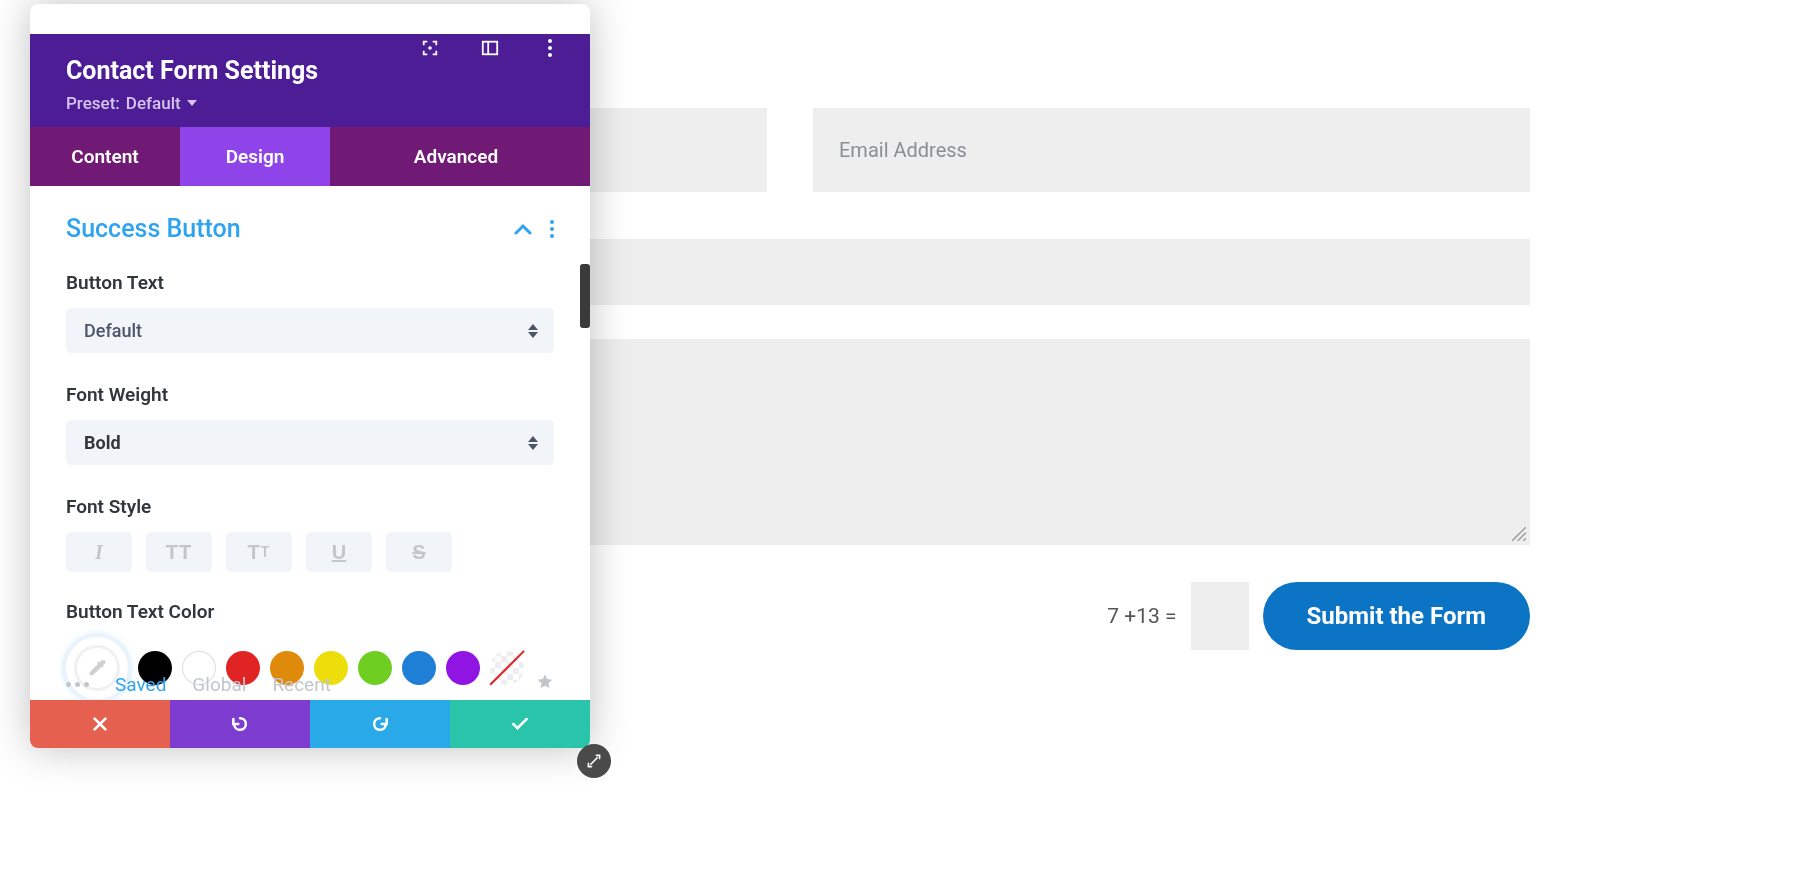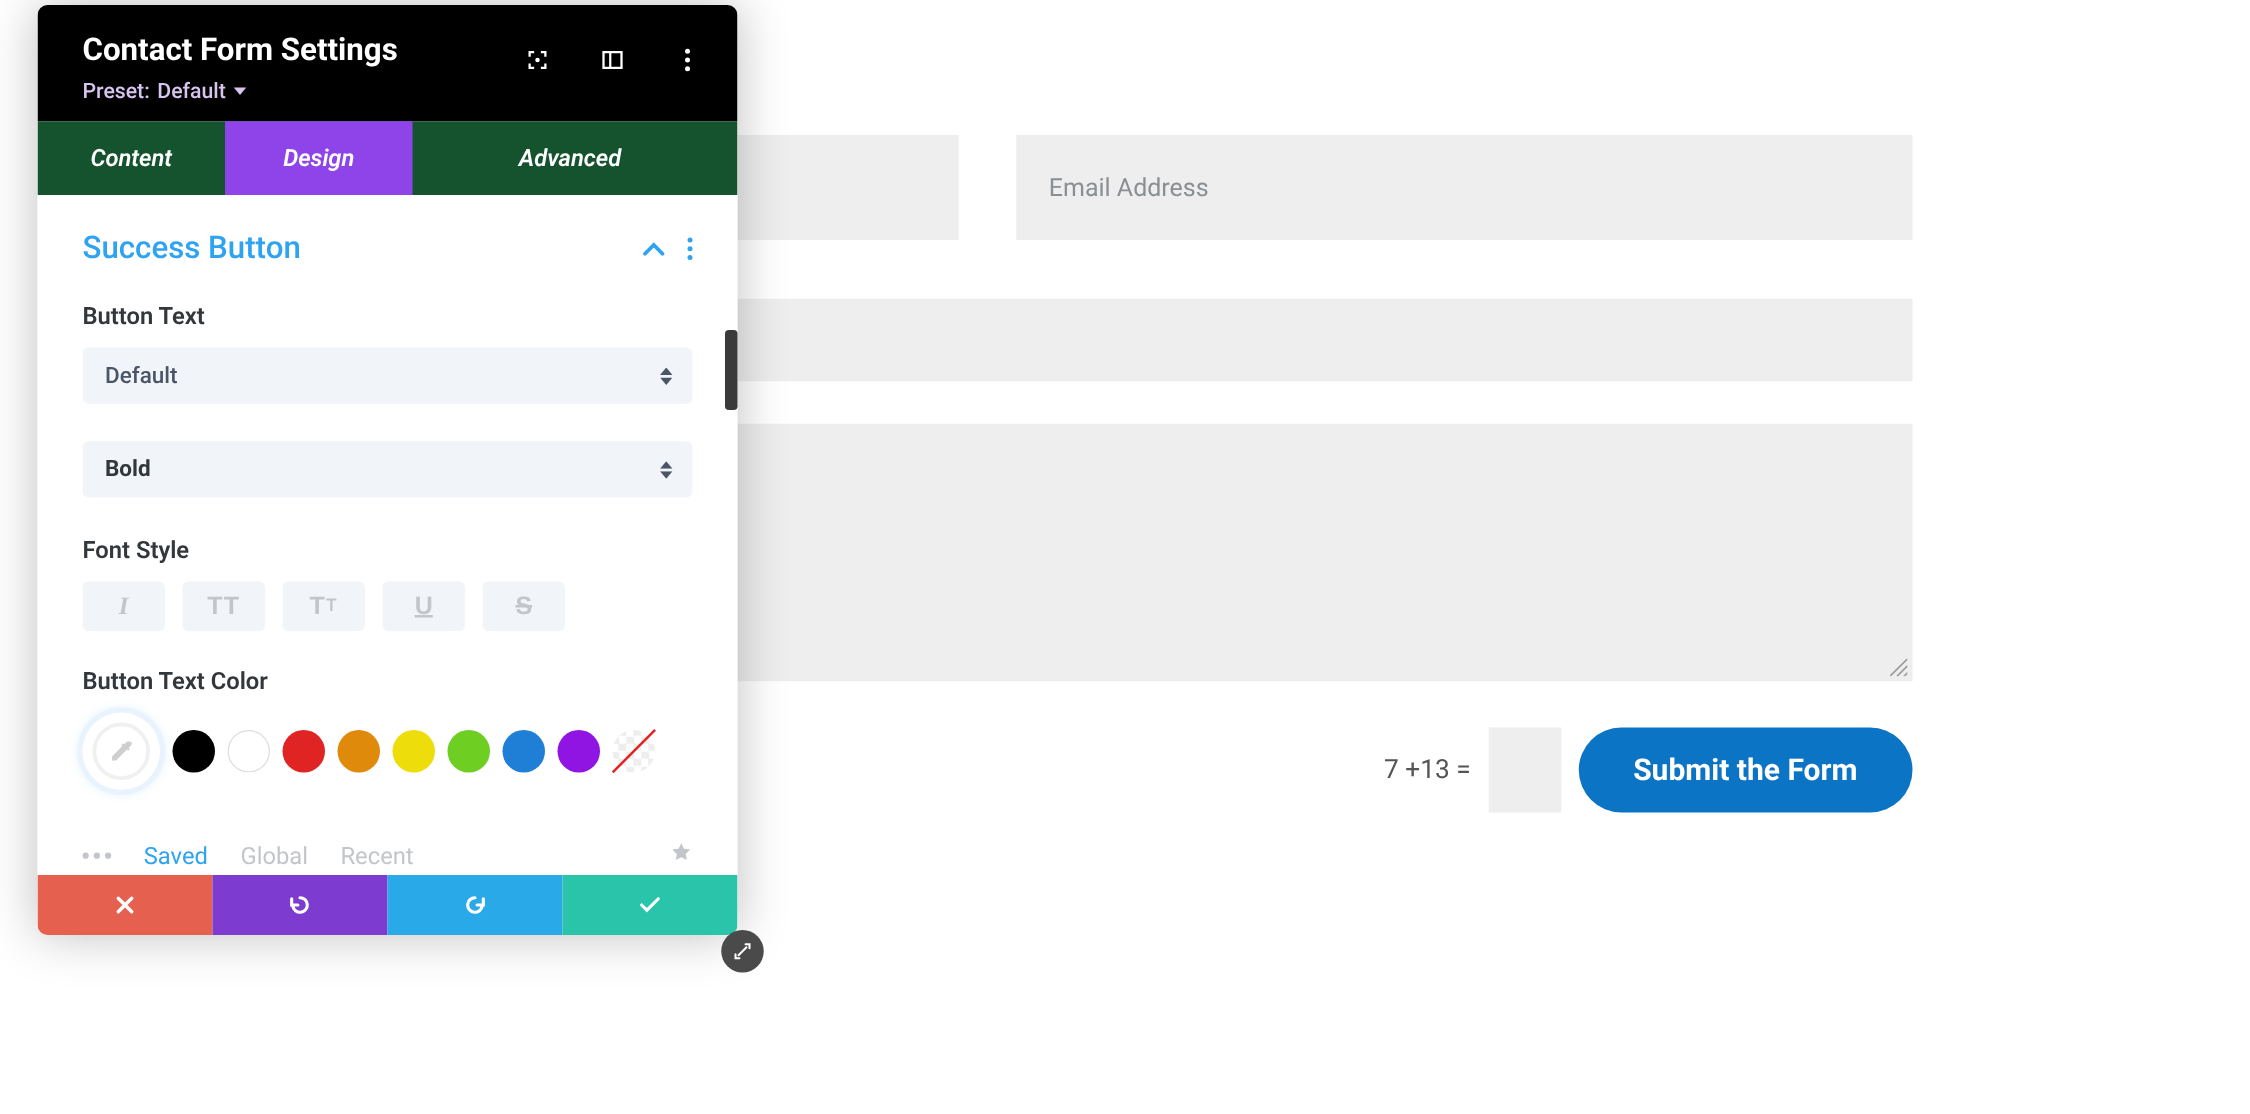--- a/index.html
+++ b/index.html
@@ -11,31 +11,31 @@
     left: 30px; top: 4px;
     width: 560px; height: 744px;
     background: #fff;
     box-shadow: 0 0 40px rgba(0,0,0,0.25);
     border-radius: 8px;
     display: flex;
     flex-direction: column;
     overflow: hidden;
     z-index: 10;
   }
-  .panel-header { background: #000000; color: #fff; padding: 22px 36px 14px 36px; }
+  .panel-header { background: #4c1d95; color: #fff; padding: 22px 36px 14px 36px; margin-top: 30px; }
   .panel-title { font-size: 25px; font-weight: 700; }
   .panel-preset { font-size: 17px; font-weight: 500; color: #d7c4ef; margin-top: 8px; display: flex; align-items: center; gap: 6px; }
   .panel-preset svg { width: 10px; height: 10px; }
   .panel-header-icons { position: absolute; right: 30px; top: 34px; display: flex; gap: 40px; align-items: center; }
   .panel-header-icons .hicon { width: 20px; height: 20px; color: #fff; display:flex; align-items:center; justify-content:center; cursor:pointer; }
   .panel-header-icons .hicon svg { width: 18px; height: 18px; }
   .panel-header-icons .dots { display:flex; flex-direction:column; gap:3px; }
   .panel-header-icons .dots span { width:4px; height:4px; border-radius:50%; background:#fff; }
 
-  .panel-tabs { display:flex; background:#14532d;font-style:italic; }
+  .panel-tabs { display:flex; background:#701a75; }
   .panel-tabs .tab { flex:none; padding:18px 0; width:150px; text-align:center; font-size:19px; font-weight:600; color:#fff; cursor:pointer; }
   .panel-tabs .tab.active { background:#8e44e9; }
   .panel-tabs .tab:nth-child(3){ width:200px;margin-left:26px; }
 
   .panel-body { flex:1; overflow:hidden; position:relative; background:#fff; padding:28px 36px 0 36px; }
   .section-head { display:flex; justify-content:space-between; align-items:center; margin-bottom:28px; }
   .section-head h3 { color:#2ea3f2; font-size:25px; font-weight:500; }
   .section-head .sh-ctrls { display:flex; align-items:center; gap:18px; }
   .sh-ctrls .chev { color:#2ea3f2; }
   .sh-ctrls .dots3 { display:flex; flex-direction:column; gap:3px; }
@@ -188,20 +188,21 @@
       <div class="select-caret">
         <svg viewBox="0 0 10 6">
             <path d="M0 6 L5 0 L10 6 Z" fill="#4a5568"></path>
           </svg>
         <svg viewBox="0 0 10 6">
             <path d="M0 0 L5 6 L10 0 Z" fill="#4a5568"></path>
           </svg>
       </div>
     </div>
 
+    <div class="field-label">Font Weight</div>
     <div class="select-box bold">
       <span>Bold</span>
       <div class="select-caret">
         <svg viewBox="0 0 10 6">
             <path d="M0 6 L5 0 L10 6 Z" fill="#4a5568"></path>
           </svg>
         <svg viewBox="0 0 10 6">
             <path d="M0 0 L5 6 L10 0 Z" fill="#4a5568"></path>
           </svg>
       </div>

